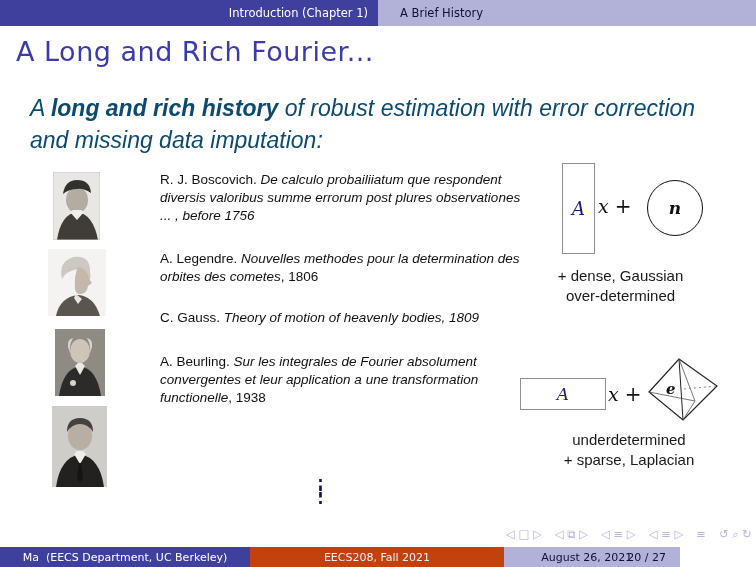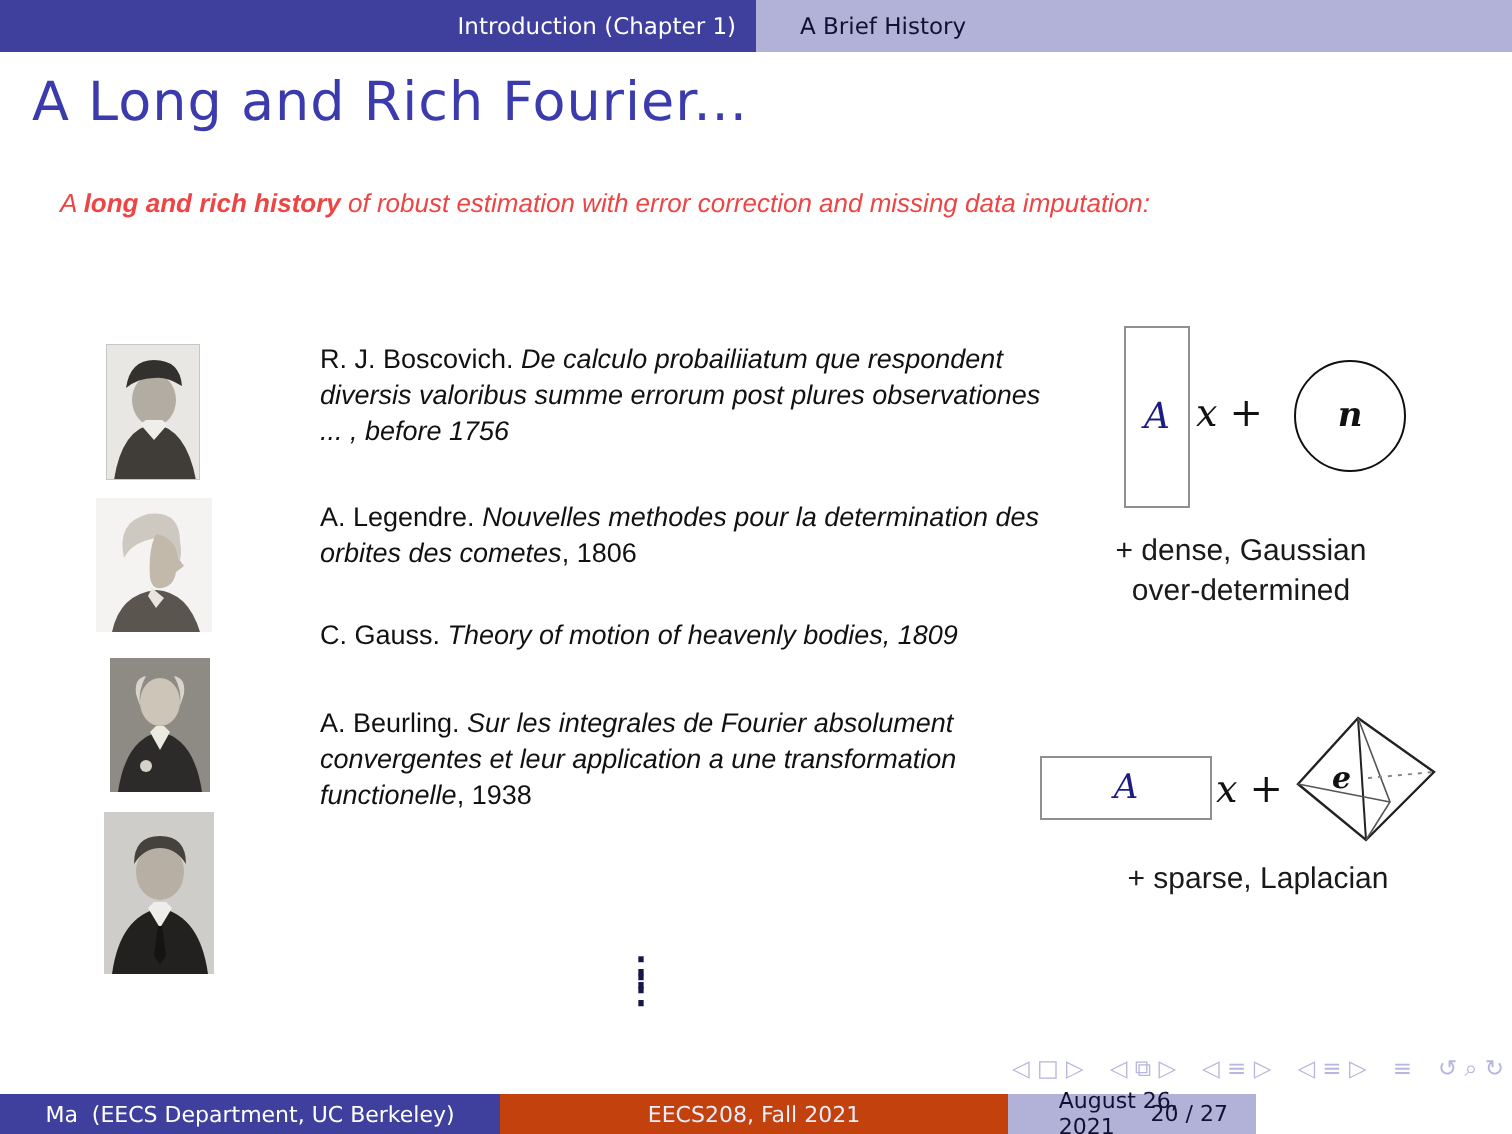--- a/index.html
+++ b/index.html
@@ -13,21 +13,21 @@
                     font-size:11.5px;font-family:"DejaVu Sans",sans-serif;}
   .topbar .seg-light{flex:1;background:#b2b2d8;color:#101034;display:flex;align-items:center;
                      padding-left:22px;box-sizing:border-box;font-size:11.5px;
                      font-family:"DejaVu Sans",sans-serif;}
 
   
   .frametitle{position:absolute;left:16px;top:36px;font-size:27px;color:#3b3bae;
               font-family:"DejaVu Sans",sans-serif;font-weight:400;letter-spacing:0.5px;}
 
   
-  .lede{position:absolute;left:30px;top:93px;width:670px;font-size:13px;color:#ef4444;
+  .lede{position:absolute;left:30px;top:93px;width:670px;font-size:23px;color:#0c4a6e;
         font-style:italic;line-height:1.38;}
   .lede b{font-weight:bold;}
 
   
   .entry{position:absolute;left:160px;width:372px;font-size:13.5px;line-height:18px;color:#111;}
   .ename{font-style:normal;}
   .etitle{font-style:italic;}
   .esuffix{font-style:normal;}
 
   .portrait{position:absolute;}
@@ -51,21 +51,21 @@
   .vdots{position:absolute;left:311px;top:482px;font-size:19px;font-weight:bold;color:#16164a;
          line-height:9px;letter-spacing:0;}
 
   
   .navsyms{position:absolute;top:527px;left:498px;width:254px;display:flex;column-gap:13px;
            color:#b6b6de;font-size:11.5px;font-family:"DejaVu Sans",sans-serif;
            align-items:center;justify-content:flex-end;}
   .navsyms span{white-space:pre;cursor:default;}
 
   
-  .footbar{position:absolute;left:0;top:547px;width:628px;height:20px;display:flex;
+  .footbar{position:absolute;left:0;top:547px;width:680px;height:20px;display:flex;
            font-family:"DejaVu Sans",sans-serif;font-size:11px;}
   .footbar .f1{width:250px;background:#3f3f9e;color:#ffffff;display:flex;align-items:center;
                justify-content:center;white-space:pre;}
   .footbar .f2{width:254px;background:#c2410c;color:#eeeefc;display:flex;align-items:center;
                justify-content:center;}
   .footbar .f3{flex:1;background:#b2b2d8;color:#101034;position:relative;}
   .footbar .f3 .fdate{position:absolute;left:47%;top:50%;transform:translate(-50%,-50%);}
   .footbar .f3 .fpage{position:absolute;right:14px;top:50%;transform:translateY(-50%);}
 </style>
 </head>
@@ -154,20 +154,21 @@
   </div>
   <svg class="octa" style="left:646px;top:356px;" width="80" height="68" viewBox="0 0 80 68">
     <path d="M33,3 L71,30 L37,64 L3,36 Z" fill="none" stroke="#222" stroke-width="1.2"></path>
     <path d="M33,3 L37,64" fill="none" stroke="#222" stroke-width="1"></path>
     <path d="M33,3 L49,45 L37,64" fill="none" stroke="#555" stroke-width="0.8"></path>
     <path d="M3,36 L49,45" fill="none" stroke="#555" stroke-width="0.8"></path>
     <path d="M38,33 L71,30" fill="none" stroke="#888" stroke-width="1" stroke-dasharray="2,3"></path>
     <text x="20" y="38">e</text>
   </svg>
   <div class="caption" style="left:540px;top:430px;width:178px;">
+    <div>underdetermined</div>
     <div>+ sparse, Laplacian</div>
   </div>
 
   <div class="vdots">
     <div>⋮</div>
     <div>⋮</div>
   </div>
 
   <div class="navsyms">
     <span>◁ □ ▷</span>

